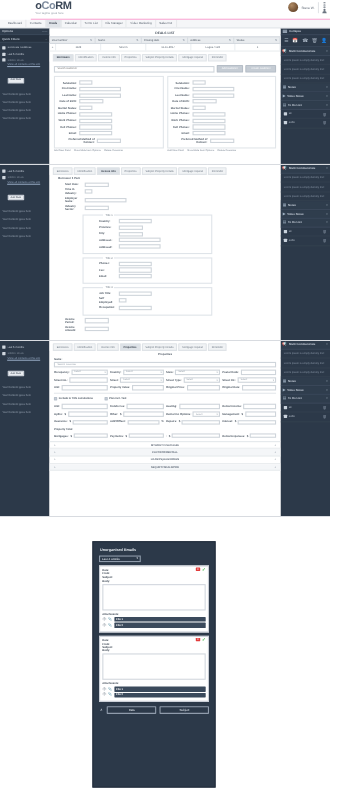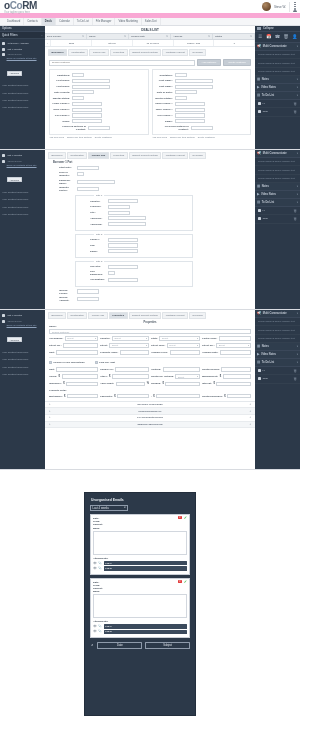--- a/index.html
+++ b/index.html
@@ -12,21 +12,21 @@
   .page{ position:relative; width:300px; height:732px; background:#fff; }
 
   
   .shot{ position:absolute; left:0; width:300px; background:#fff;
          border-bottom:1px solid #d8dbe0; overflow:hidden; }
   .shot1{ top:0;   height:150px; }
   .shot2{ top:150px; height:160px; }
   .shot3{ top:310px; height:160px; }
 
   
-  .hdr{ position:relative; height:18px; background:#fff; border-bottom:5px solid #f9a8d4; }
+  .hdr{ position:relative; height:18px; background:#fff; border-bottom:1px solid #f9a8d4;margin-left:28px; }
   .logo{ position:absolute; left:4px; top:1px; }
   .logo .brand{ font-size:10px; font-weight:700; color:#3c4858; letter-spacing:-0.4px; line-height:10px;}
   .logo .brand .c{ color:#7e8c9e; }
   .logo .tag{ font-size:2.6px; color:#9aa3ad; line-height:4px; }
   .hdr-right{ position:absolute; right:3px; top:2px; display:flex; align-items:center; gap:3px; }
   .avatar{ width:9px;height:9px;border-radius:50%;
            background:radial-gradient(circle at 35% 32%, #b08a63, #6d4c30 70%); }
   .uname{ font-size:3px; color:#5b6572; }
   .hdr-icons{ display:flex; flex-direction:column; gap:1px; align-items:center;
               border-left:1px solid #e3e5e8; padding-left:3px; }

